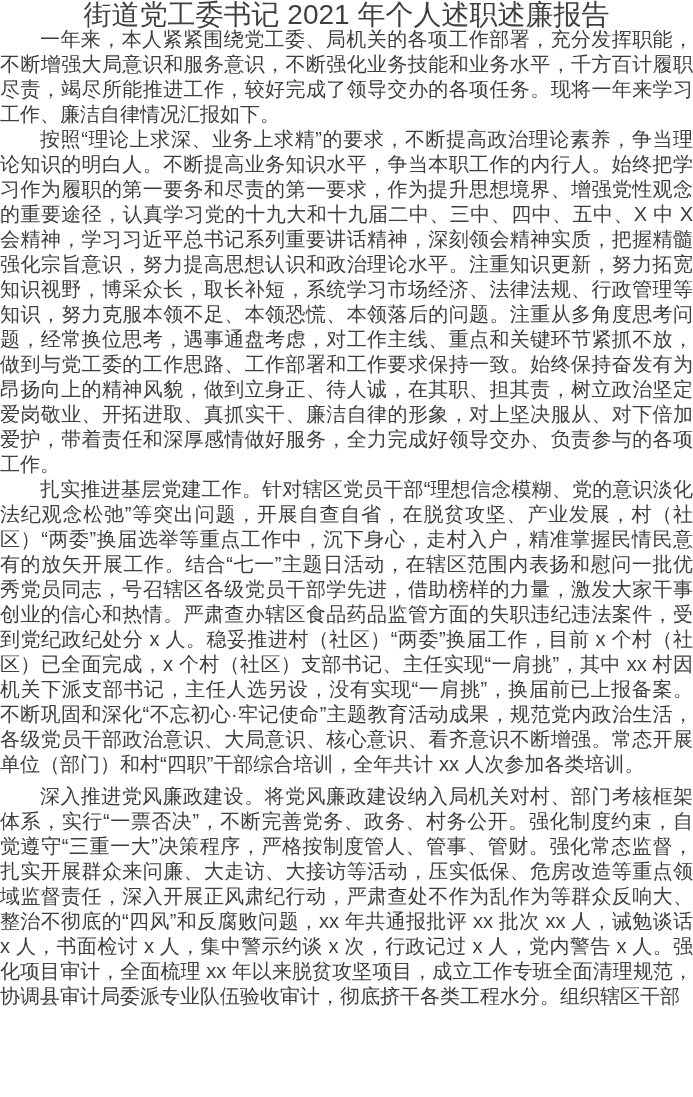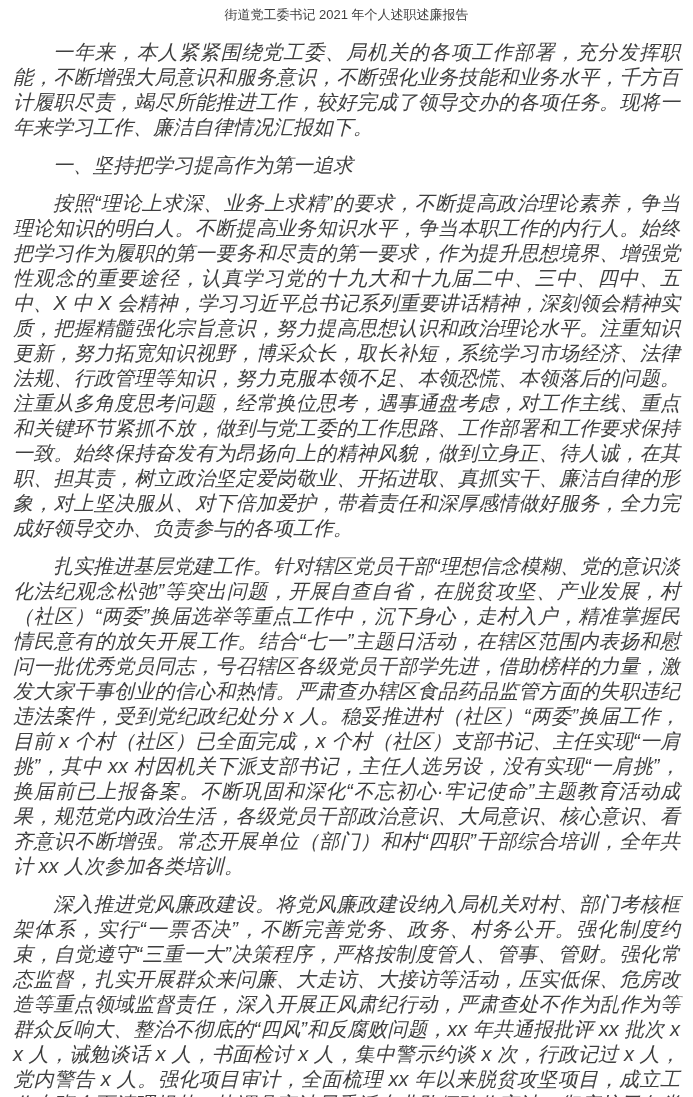--- a/index.html
+++ b/index.html
@@ -19,42 +19,40 @@
     background: #ffffff;
     color: #3f3f3f;
     font-size: 20px;
     line-height: 25px;
     text-align: justify;
     text-justify: inter-ideograph;
   }
   .doc-title {
     margin: 0;
     text-align: center;
-    font-size: 13px;
+    font-size: 28px;
     font-weight: normal;
     line-height: 25px;
     color: #3f3f3f;
   }
   p.para {
-    margin: 13px;
+    margin: 0;
     text-indent: 2em;
     word-break: break-all;
-    font-style: italic;
   }
   p.para.spaced-before { margin-top: 7px; }
 </style>
 </head>
 <body>
 
 <div class="page">
   <h1 class="doc-title">街道党工委书记 2021 年个人述职述廉报告</h1>
 
   <p class="para">一年来，本人紧紧围绕党工委、局机关的各项工作部署，充分发挥职能，不断增强大局意识和服务意识，不断强化业务技能和业务水平，千方百计履职尽责，竭尽所能推进工作，较好完成了领导交办的各项任务。现将一年来学习工作、廉洁自律情况汇报如下。</p>
 
-  <p class="para">一、坚持把学习提高作为第一追求</p>
 
   <p class="para">按照“理论上求深、业务上求精”的要求，不断提高政治理论素养，争当理论知识的明白人。不断提高业务知识水平，争当本职工作的内行人。始终把学习作为履职的第一要务和尽责的第一要求，作为提升思想境界、增强党性观念的重要途径，认真学习党的十九大和十九届二中、三中、四中、五中、X 中 X 会精神，学习习近平总书记系列重要讲话精神，深刻领会精神实质，把握精髓强化宗旨意识，努力提高思想认识和政治理论水平。注重知识更新，努力拓宽知识视野，博采众长，取长补短，系统学习市场经济、法律法规、行政管理等知识，努力克服本领不足、本领恐慌、本领落后的问题。注重从多角度思考问题，经常换位思考，遇事通盘考虑，对工作主线、重点和关键环节紧抓不放，做到与党工委的工作思路、工作部署和工作要求保持一致。始终保持奋发有为昂扬向上的精神风貌，做到立身正、待人诚，在其职、担其责，树立政治坚定爱岗敬业、开拓进取、真抓实干、廉洁自律的形象，对上坚决服从、对下倍加爱护，带着责任和深厚感情做好服务，全力完成好领导交办、负责参与的各项工作。</p>
 
 
   <p class="para">扎实推进基层党建工作。针对辖区党员干部“理想信念模糊、党的意识淡化法纪观念松弛”等突出问题，开展自查自省，在脱贫攻坚、产业发展，村（社区）“两委”换届选举等重点工作中，沉下身心，走村入户，精准掌握民情民意有的放矢开展工作。结合“七一”主题日活动，在辖区范围内表扬和慰问一批优秀党员同志，号召辖区各级党员干部学先进，借助榜样的力量，激发大家干事创业的信心和热情。严肃查办辖区食品药品监管方面的失职违纪违法案件，受到党纪政纪处分 x 人。稳妥推进村（社区）“两委”换届工作，目前 x 个村（社区）已全面完成，x 个村（社区）支部书记、主任实现“一肩挑”，其中 xx 村因机关下派支部书记，主任人选另设，没有实现“一肩挑”，换届前已上报备案。不断巩固和深化“不忘初心·牢记使命”主题教育活动成果，规范党内政治生活，各级党员干部政治意识、大局意识、核心意识、看齐意识不断增强。常态开展单位（部门）和村“四职”干部综合培训，全年共计 xx 人次参加各类培训。</p>
 
   <p class="para spaced-before">深入推进党风廉政建设。将党风廉政建设纳入局机关对村、部门考核框架体系，实行“一票否决”，不断完善党务、政务、村务公开。强化制度约束，自觉遵守“三重一大”决策程序，严格按制度管人、管事、管财。强化常态监督，扎实开展群众来问廉、大走访、大接访等活动，压实低保、危房改造等重点领域监督责任，深入开展正风肃纪行动，严肃查处不作为乱作为等群众反响大、整治不彻底的“四风”和反腐败问题，xx 年共通报批评 xx 批次 xx 人，诫勉谈话 x 人，书面检讨 x 人，集中警示约谈 x 次，行政记过 x 人，党内警告 x 人。强化项目审计，全面梳理 xx 年以来脱贫攻坚项目，成立工作专班全面清理规范，协调县审计局委派专业队伍验收审计，彻底挤干各类工程水分。组织辖区干部</p>
 </div>
 
 </body></html>

